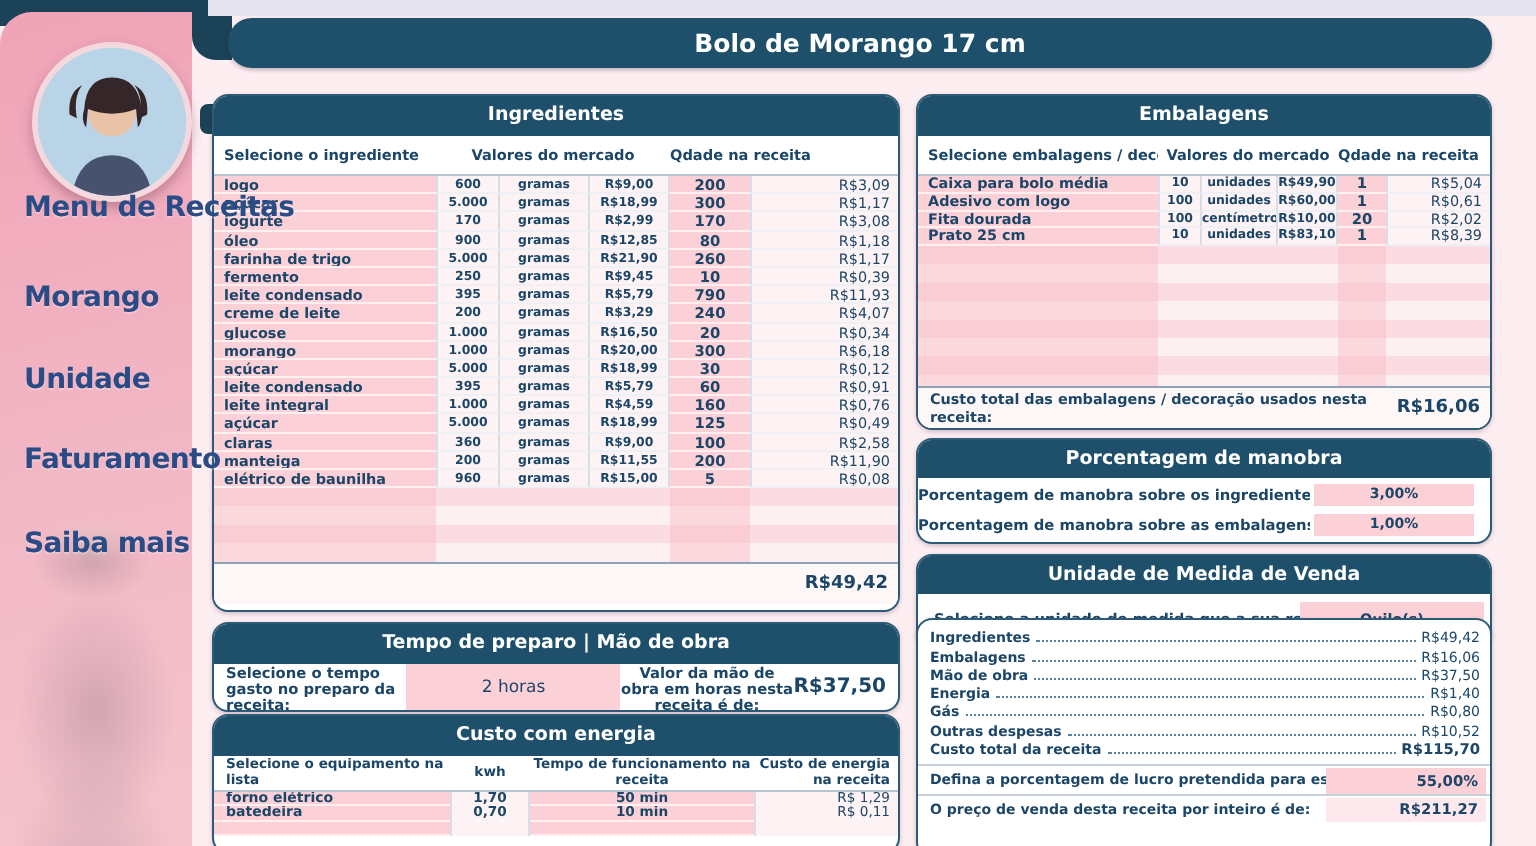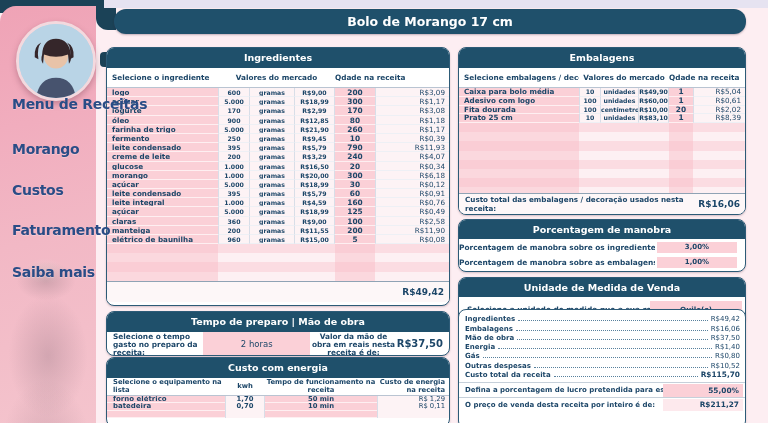--- a/index.html
+++ b/index.html
@@ -152,21 +152,21 @@
         <rect width="80" height="80" fill="#b9d4e6"></rect>
         <path d="M18 82 q3-24 22-24 q19 0 22 24 z" fill="#47536e"></path>
         <circle cx="40" cy="35" r="13" fill="#e8c3a8"></circle>
         <path d="M25 33 q1-17 15-17 q14 0 16 17 q1 6-2 10 l-1-10 q-13 5-26 0 l-1 10 q-3-4-1-10z" fill="#35262a"></path>
         <path d="M52 20 q8 4 7 16 l-4 2 q2-12-3-18z" fill="#35262a"></path>
         <path d="M24 20 q-8 4-7 16 l4 2 q-2-12 3-18z" fill="#35262a"></path>
       </svg>
     </div>
     <div class="menu-item" style="top:90px">Menu de Receitas</div>
     <div class="menu-item" style="top:135px">Morango</div>
-    <div class="menu-item" style="top:176px">Custos</div>
+    <div class="menu-item" style="top:176px">Unidade</div>
     <div class="menu-item" style="top:216px">Faturamento</div>
     <div class="menu-item" style="top:258px">Saiba mais</div>
   </div>
 
   <div class="title-bar">
     <span>Bolo de Morango 17 cm</span>
   </div>
 
   <div class="card ingredients-card">
     <div class="card-header">Ingredientes</div>
@@ -467,21 +467,21 @@
       <span class="lbl">O preço de venda desta receita por inteiro é de:</span>
       <span class="val">R$211,27</span>
     </div>
   </div>
 
   <div class="card tempo-card">
     <div class="card-header">Tempo de preparo | Mão de obra</div>
     <div class="tempo-body">
       <div class="tempo-lbl-left">Selecione o tempo gasto no preparo da receita:</div>
       <div class="tempo-input">2 horas</div>
-      <div class="tempo-lbl-right">Valor da mão de obra em reais nesta receita é de:</div>
+      <div class="tempo-lbl-right">Valor da mão de obra em horas nesta receita é de:</div>
       <div class="tempo-val">R$37,50</div>
     </div>
   </div>
 
   <div class="card energia-card">
     <div class="card-header">Custo com energia</div>
     <div class="thead nrg-grid nrg-head">
       <div class="th">Selecione o equipamento na lista</div>
       <div class="th">kwh</div>
       <div class="th">Tempo de funcionamento na receita</div>

